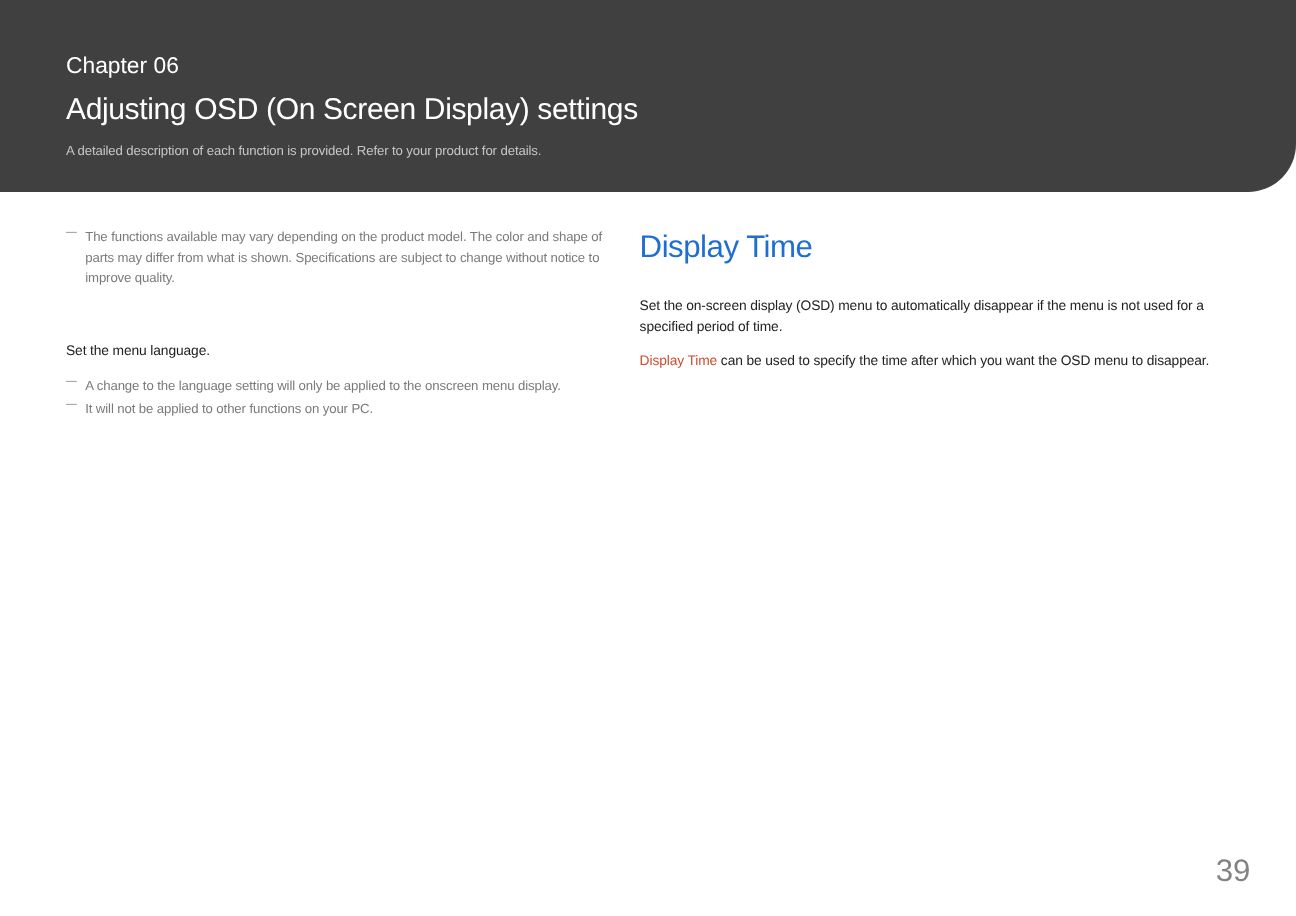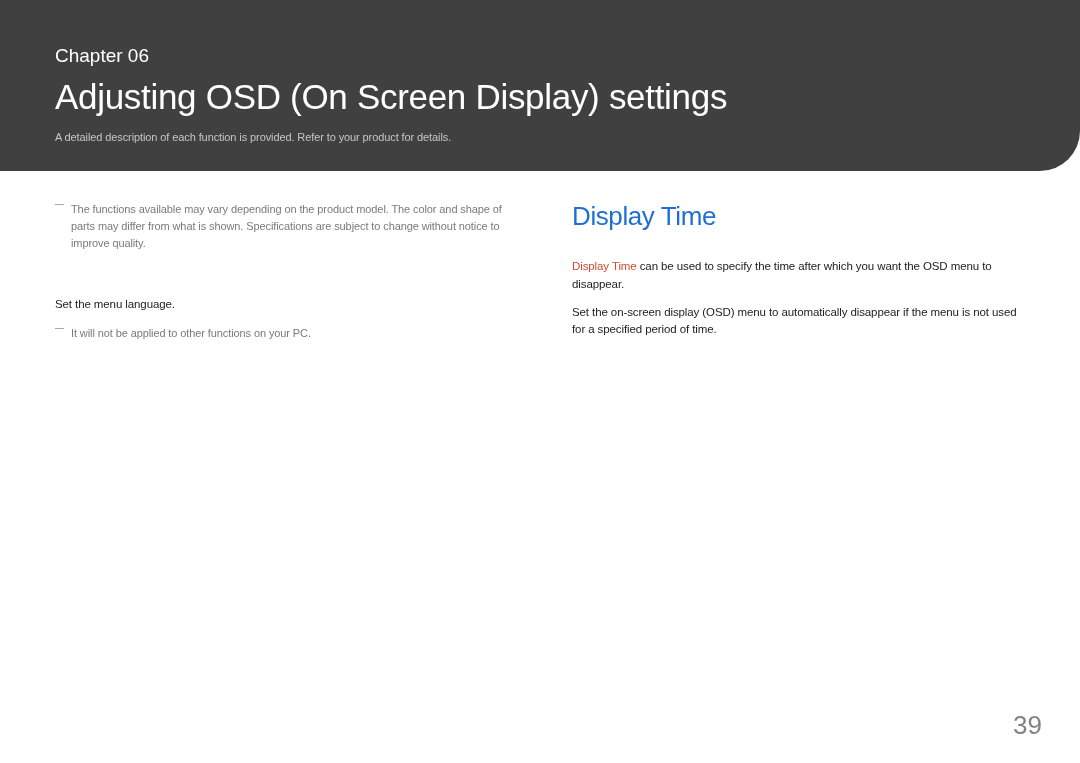--- a/index.html
+++ b/index.html
@@ -19,34 +19,34 @@
       border-bottom-right-radius: 40px;
       padding: 45px 55px 28px 55px;
       color: #fff;
     }
     .chapter-label {
       font-size: 19px;
       font-weight: 400;
       margin-bottom: 10px;
     }
     .chapter-title {
-      font-size: 35px;
+      font-size: 25px;
       font-weight: 400;
       margin-bottom: 14px;
       letter-spacing: -0.3px;
     }
     .chapter-subtitle {
       font-size: 11px;
       color: #c6c6c6;
       letter-spacing: -0.1px;
     }
     .content-area {
       display: flex;
       padding: 30px 55px;
-      gap: 62px;
+      gap: 23px;
     }
     .left-col {
       flex: 0 0 455px;
     }
     .right-col {
       flex: 1;
     }
     .note-block {
       margin-bottom: 44px;
     }
@@ -116,23 +116,24 @@
   <div class="chapter-title">Adjusting OSD (On Screen Display) settings</div>
   <div class="chapter-subtitle">A detailed description of each function is provided. Refer to your product for details.</div>
 </div>
 
 <div class="content-area">
   <div class="left-col">
     <div class="note-block">
       <div class="note-line">The functions available may vary depending on the product model. The color and shape of parts may differ from what is shown. Specifications are subject to change without notice to improve quality.</div>
     </div>
     <div class="body-text">Set the menu language.</div>
+    <div class="sub-note">A change to the language setting will only be applied to the onscreen menu display.</div>
     <div class="sub-note">It will not be applied to other functions on your PC.</div>
   </div>
 
   <div class="right-col">
     <div class="section-heading">Display Time</div>
+    <div class="body-text">Set the on-screen display (OSD) menu to automatically disappear if the menu is not used for a specified period of time.</div>
     <div class="body-text"><span class="emphasis-red">Display Time</span><span> can be used to specify the time after which you want the OSD menu to disappear.</span></div>
-    <div class="body-text">Set the on-screen display (OSD) menu to automatically disappear if the menu is not used for a specified period of time.</div>
   </div>
 </div>
 
 <div class="page-number">39</div>
 
 </body></html>

